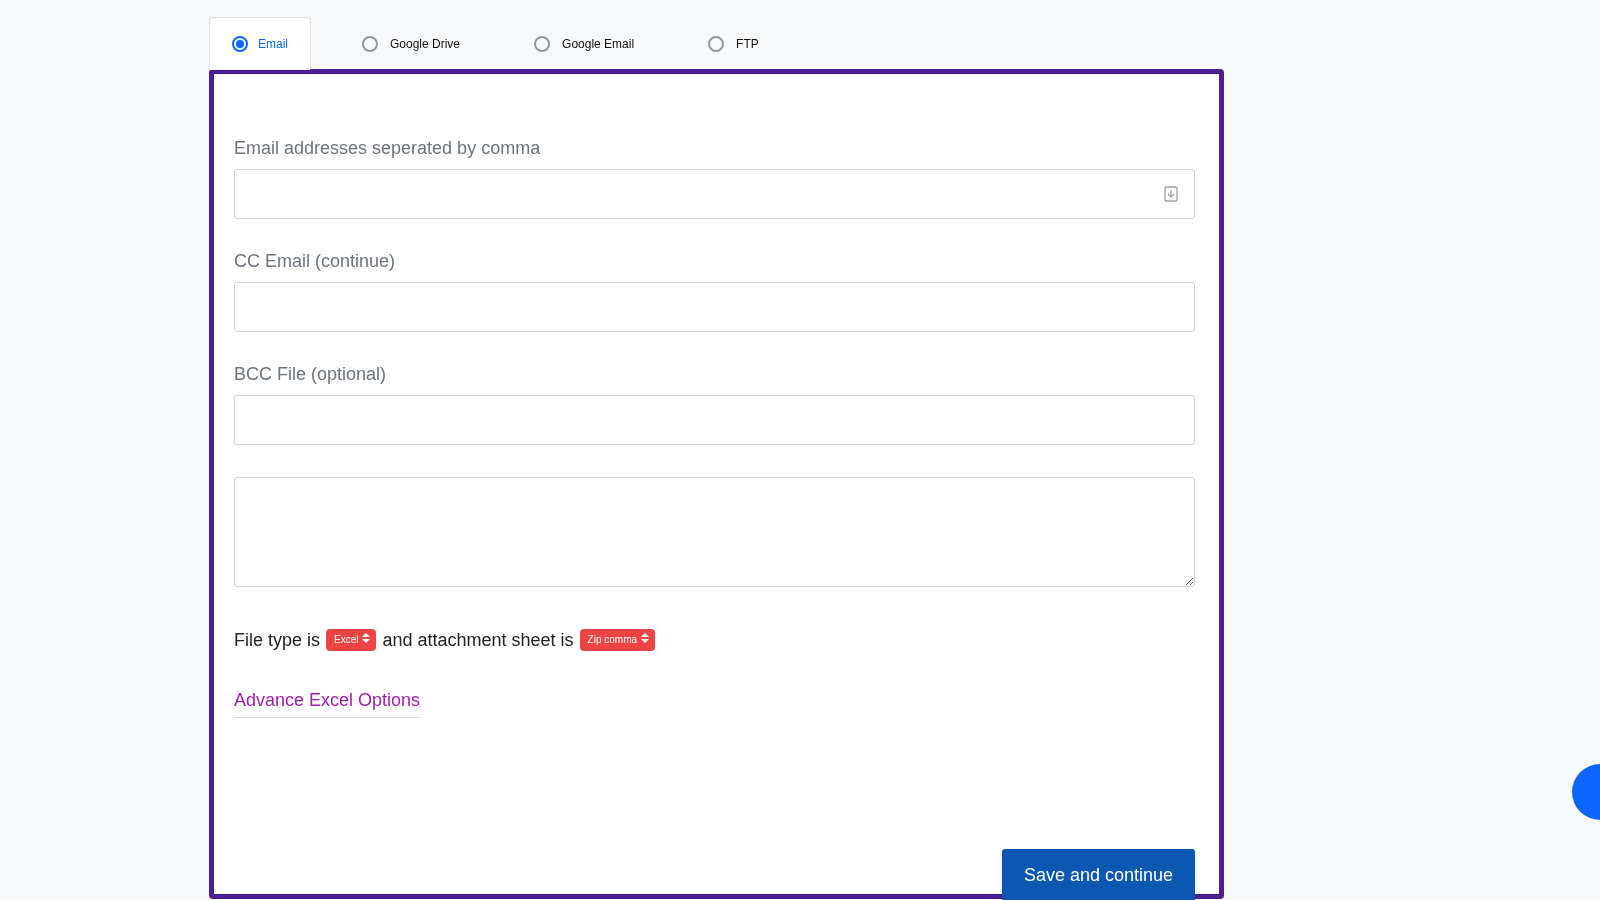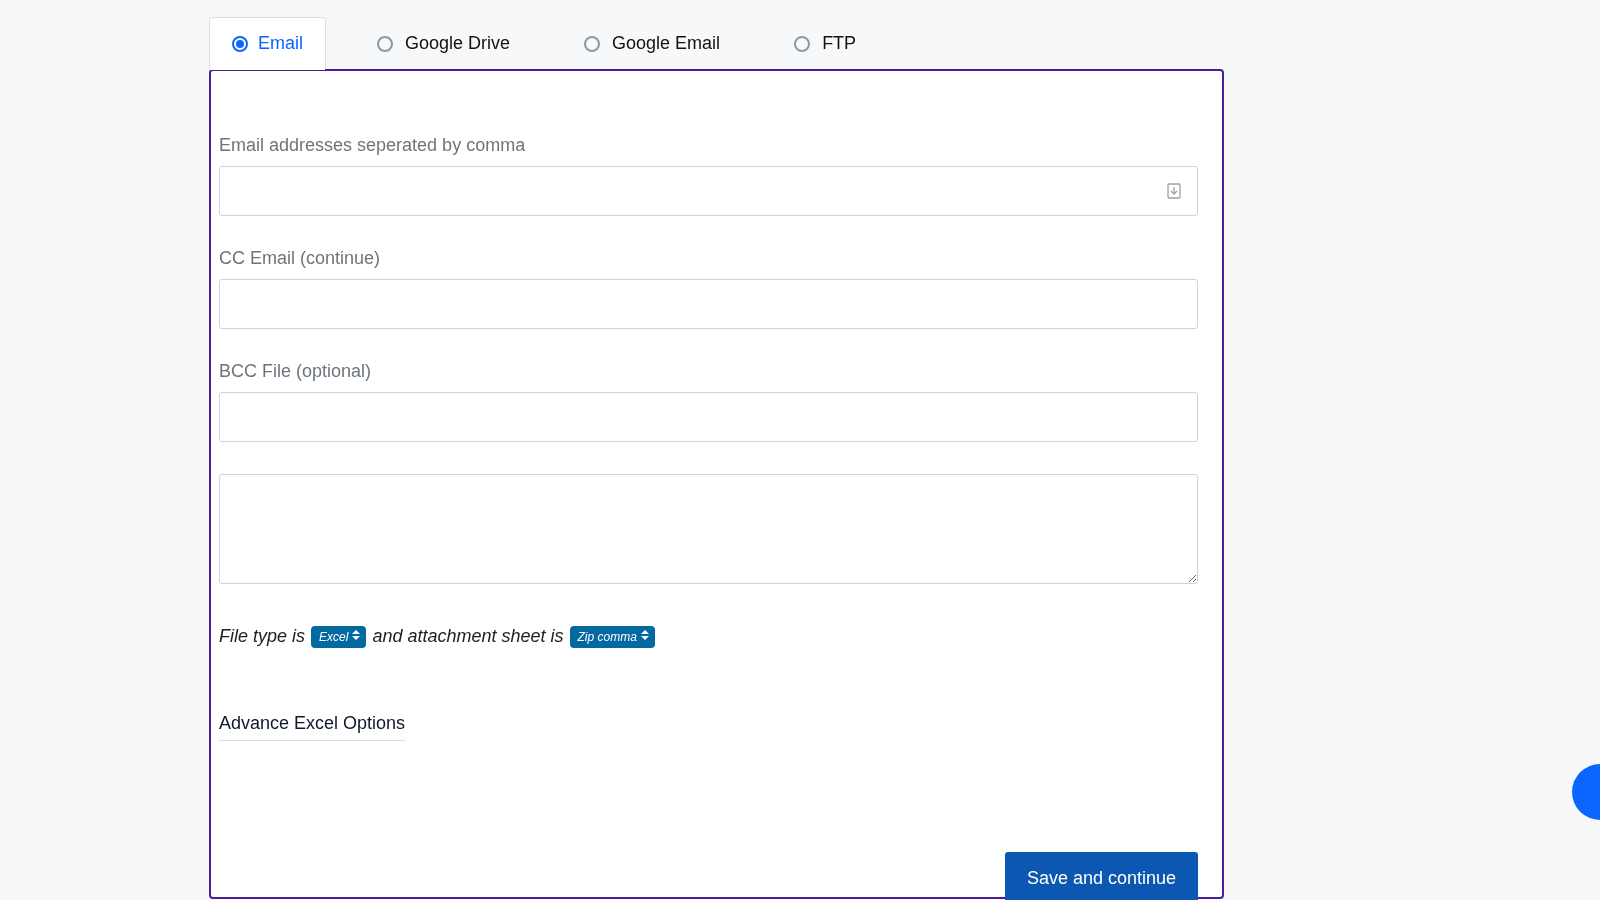--- a/index.html
+++ b/index.html
@@ -21,21 +21,21 @@
     display: flex;
     align-items: center;
     height: 52px;
   }
   .tab {
     display: flex;
     align-items: center;
     gap: 10px;
     padding: 0 22px;
     height: 52px;
-    font-size: 18px;
+    font-size: 12px;
     color: #111;
     background: transparent;
     border: 1px solid transparent;
     border-bottom: none;
     border-radius: 4px 4px 0 0;
     cursor: pointer;
     user-select: none;
   }
   .tab + .tab { margin-left: 28px; gap: 12px; }
   .tab.active {
@@ -64,24 +64,24 @@
     position: absolute;
     left: 2px; top: 2px;
     width: 8px; height: 8px;
     border-radius: 50%;
     background: #0b66ff;
   }
   .tab.active .label { color: #0b66ff; font-weight: 500; }
 
   .panel {
     background: #fff;
-    border: 2px solid #4c1d95;
+    border: 5px solid #4c1d95;
     border-top-left-radius: 0;
     border-radius: 4px;
-    padding: 64px 24px 34px 8px;
+    padding: 64px 24px 34px 20px;
     position: relative;
     z-index: 1;
     min-height: 830px;
   }
 
   .field-label {
     color: #6c757d;
     font-size: 18px;
     margin-bottom: 10px;
     display: block;
@@ -114,34 +114,33 @@
     border-radius: 3px;
     padding: 10px 12px;
     font-size: 16px;
     resize: vertical;
     margin-bottom: 38px;
   }
 
   .sentence {
     font-size: 18px;
     color: #222;
-    margin-bottom: 65px;
+    margin-bottom: 39px;
     display: flex;
-    align-items: flex-start;
+    align-items: flex-end;
     flex-wrap: wrap;
     gap: 6px;
-    font-style: italic;
   }
   .pill {
     display: inline-flex;
     align-items: center;
     gap: 4px;
-    background: #0369a1;
+    background: #ef4444;
     color: #fff;
-    font-size: 12px;
+    font-size: 10px;
     padding: 2px 6px 2px 8px;
     border-radius: 4px;
     cursor: pointer;
     line-height: 18px;
   }
   .pill .caret {
     display: inline-block;
     width: 8px; position: relative;
   }
   .pill .caret::before,
@@ -156,21 +155,21 @@
   .pill .caret::before {
     top: -7px;
     border-bottom: 4px solid #fff;
   }
   .pill .caret::after {
     top: -1px;
     border-top: 4px solid #fff;
   }
 
   .adv-link {
-    color: #0f172a;
+    color: #a21caf;
     font-size: 18px;
     display: inline-block;
     padding-bottom: 6px;
     border-bottom: 1px solid #d7dbe0;
     cursor: pointer;
   }
 
   .save-btn {
     position: absolute;
     right: 24px;

